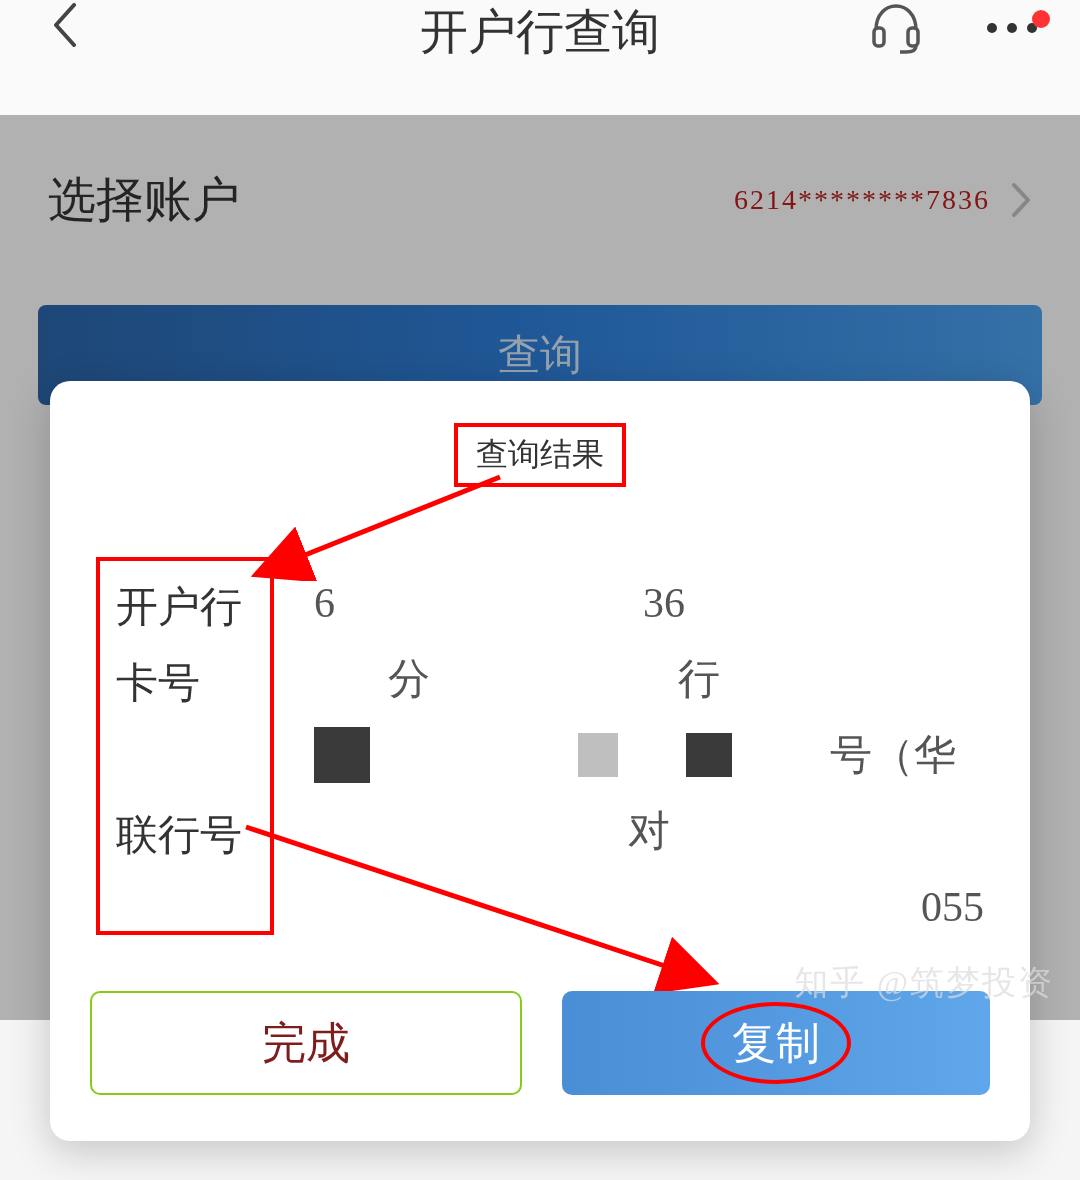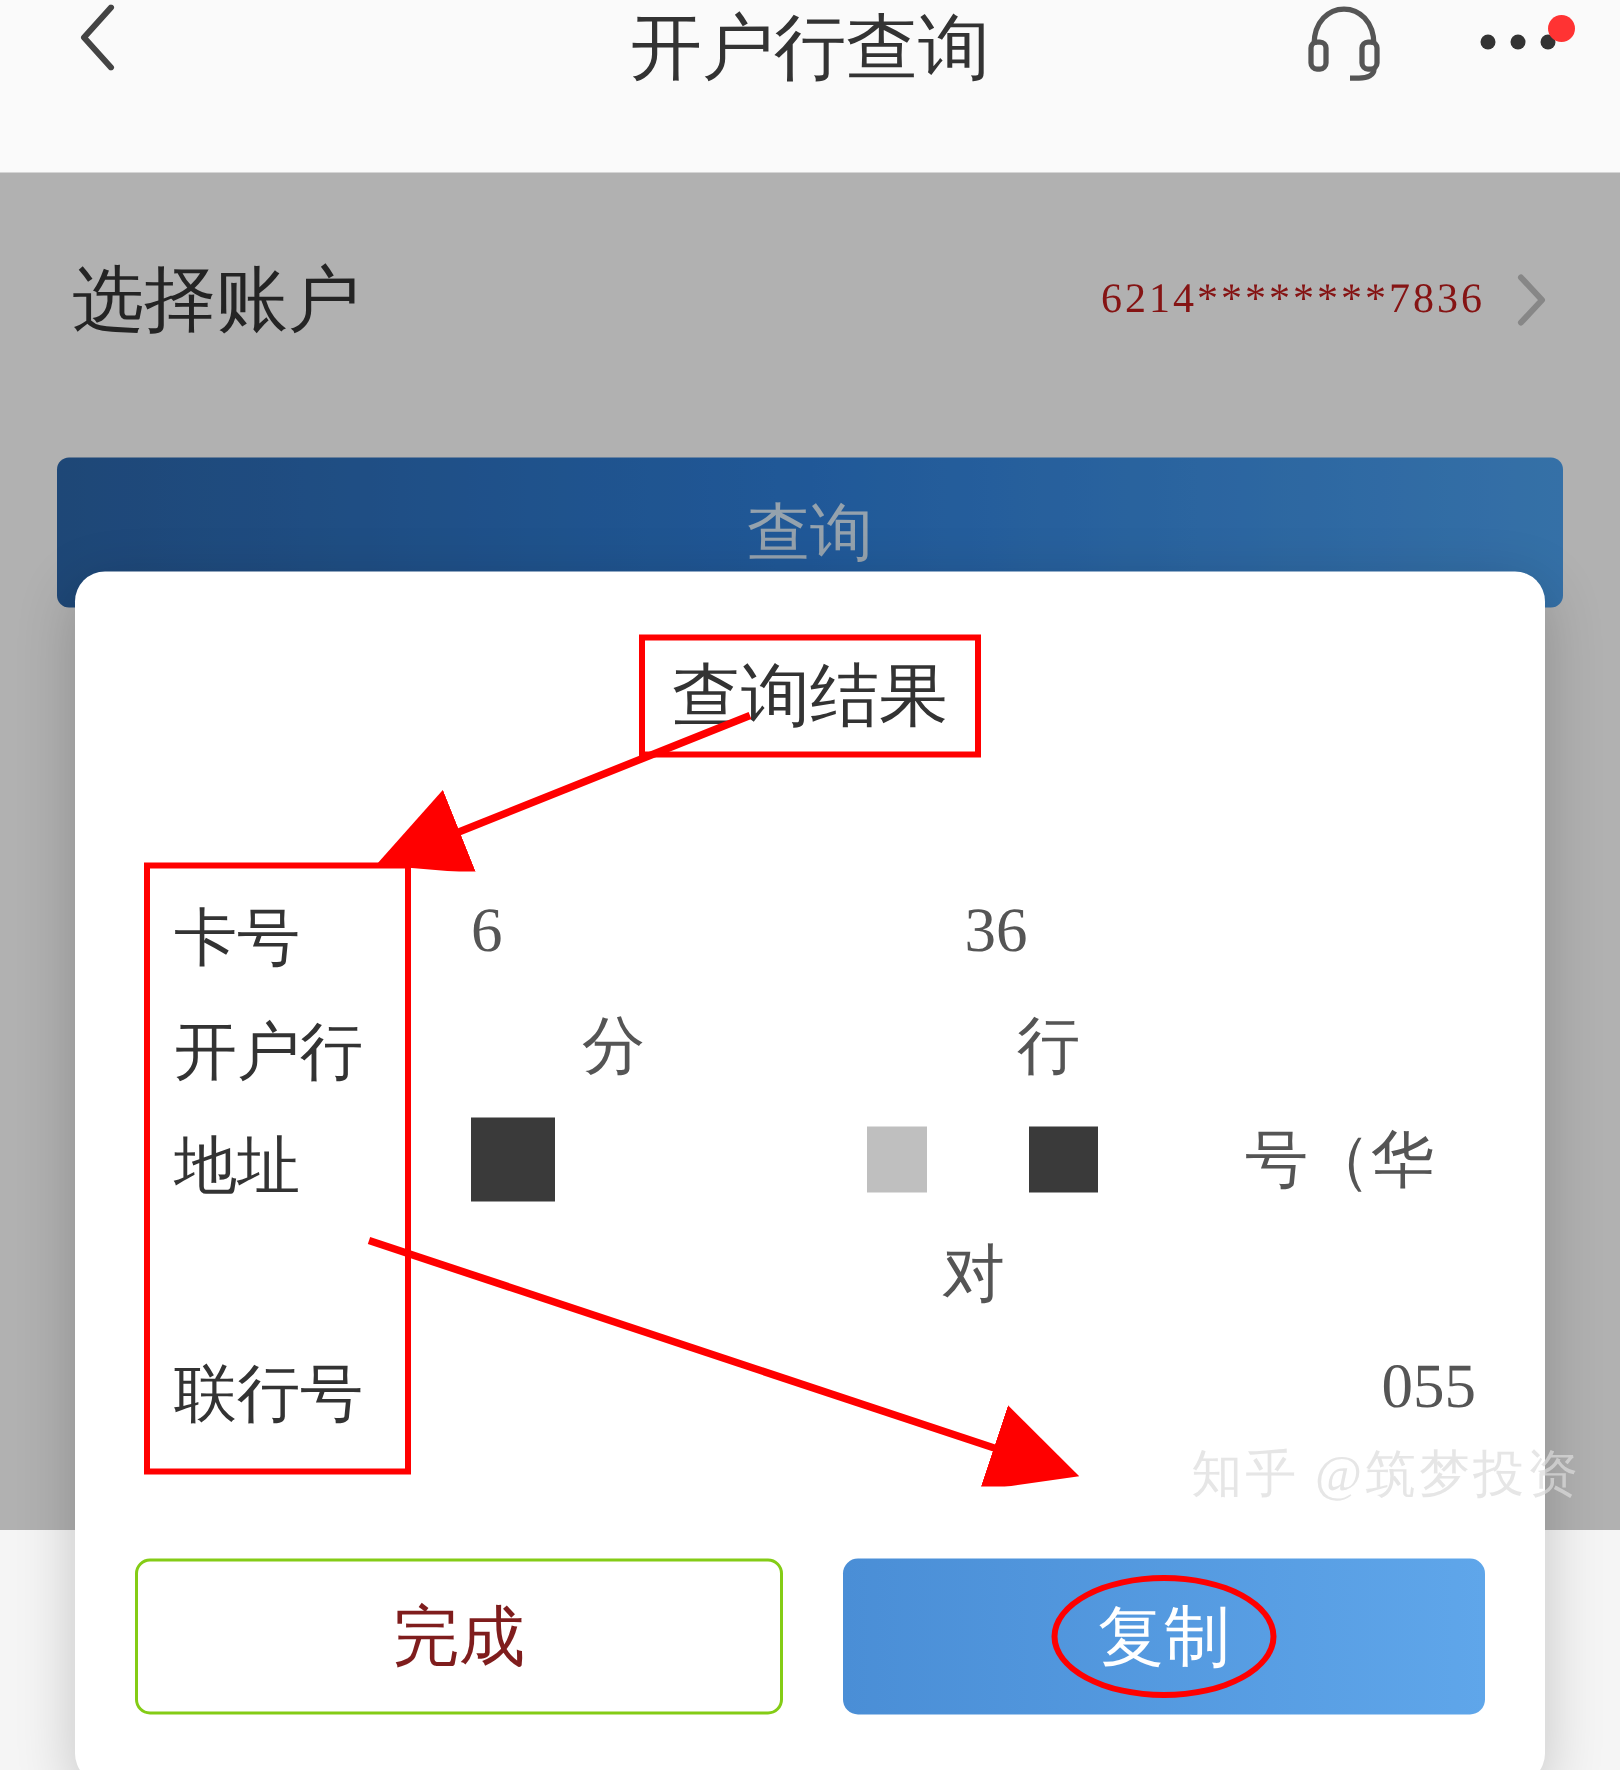--- a/index.html
+++ b/index.html
@@ -89,21 +89,21 @@
       position: absolute;
       left: 50px; right: 50px;
       top: 266px;
       background: #fff;
       border-radius: 20px;
       padding: 42px 40px 46px;
       box-shadow: 0 10px 40px rgba(0,0,0,0.2);
     }
     .modal-title-wrap { display: flex; justify-content: center; margin-bottom: 70px; }
     .modal-title {
-      font-size: 46px;
+      font-size: 32px;
       color: #333;
       padding: 6px 18px;
       border: 4px solid #ff0000;
     }
     .details {
       display: flex;
       gap: 40px;
       padding: 0 6px;
       margin-bottom: 56px;
     }
@@ -220,23 +220,22 @@
 
   <div class="overlay"></div>
 
   <div class="modal">
     <div class="modal-title-wrap">
       <div class="modal-title">查询结果</div>
     </div>
 
     <div class="details">
       <div class="labels-col">
+        <div>开户行</div>
         <div>卡号</div>
-        <div>开户行</div>
-        <div>地址</div>
         <div style="height:56px"></div>
         <div>联行号</div>
       </div>
       <div class="values-col">
         <div class="val-row">
           <span>6</span>
           <span style="flex:0 0 280px"></span>
           <span>36</span>
         </div>
         <div class="val-row">

